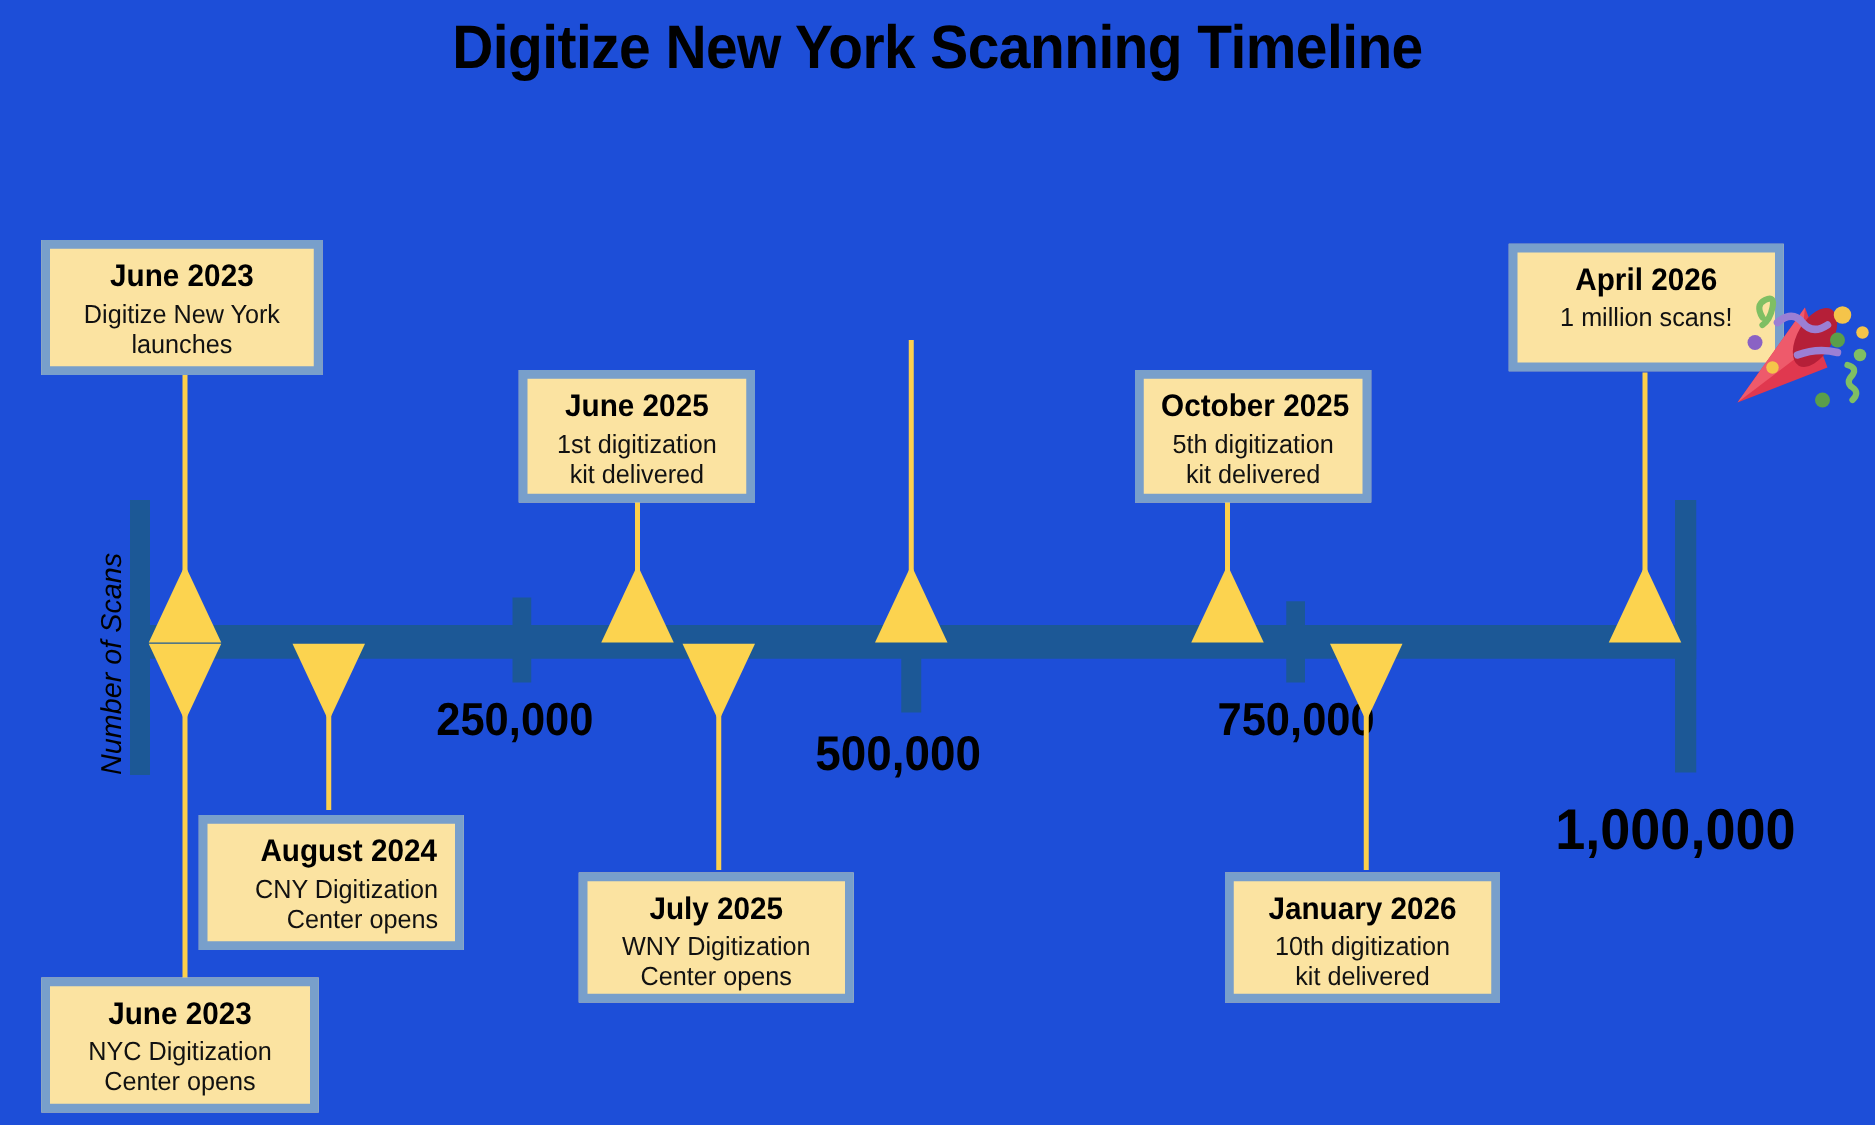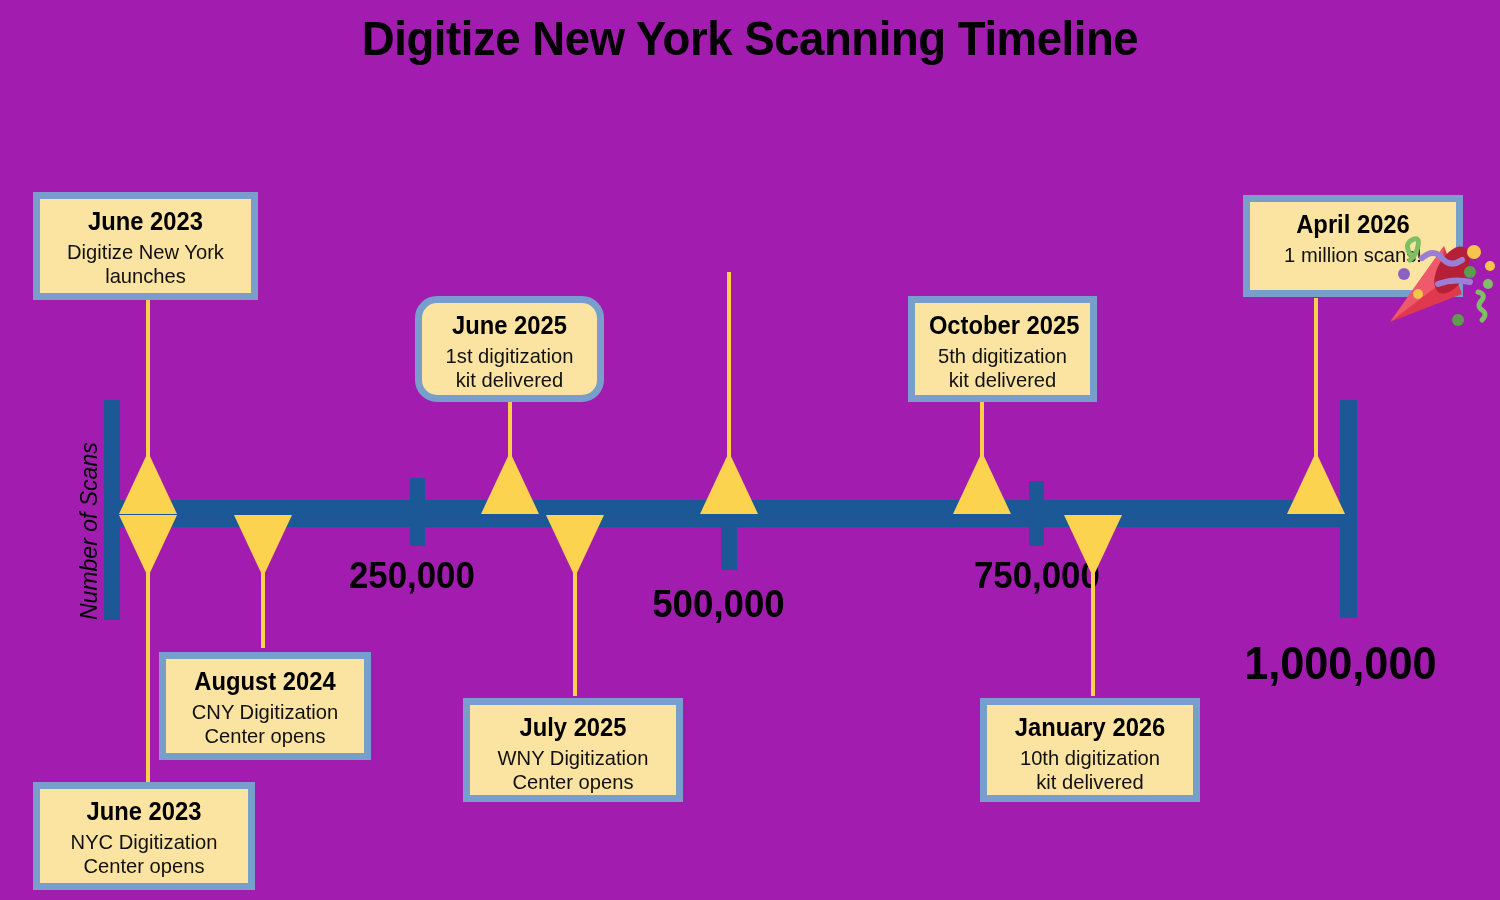--- a/index.html
+++ b/index.html
@@ -2,21 +2,21 @@
 <html><head>
 <meta charset="utf-8">
 <style>
   * { box-sizing: border-box; margin: 0; padding: 0; }
   html, body {
     width: 1500px; height: 900px;
     background: #ffffff;
     font-family: "Liberation Sans", sans-serif;
     overflow: hidden;
   }
-  #stage { position: relative; width: 1500px; height: 900px; background: #a21caf; }
+  #stage { position: relative; width: 1500px; height: 900px; background: #1d4ed8; }
 
   
   .title {
     position: absolute; left: 0; top: 10px; width: 1500px;
     text-align: center;
     font-family: "Liberation Sans", sans-serif;
     font-size: 49px;
     font-weight: 700;
     color: #000;
     letter-spacing: -0.5px;
@@ -179,27 +179,27 @@
     <span class="c-desc" style="white-space:pre-line;">Digitize New York
 launches</span>
   </div>
 
   <div class="card" style="left:33px; top:782px; width:222px; height:108px;">
     <span class="c-date">June 2023</span>
     <span class="c-desc" style="white-space:pre-line;">NYC Digitization
 Center opens</span>
   </div>
 
-  <div class="card" style="left:159px; top:652px; width:212px; height:108px;">
+  <div class="card" style="left:159px; top:652px; width:212px; height:108px;text-align:right;">
     <span class="c-date">August 2024</span>
     <span class="c-desc" style="white-space:pre-line;">CNY Digitization
 Center opens</span>
   </div>
 
-  <div class="card" style="left:415px; top:296px; width:189px; height:106px;border-radius:22px;">
+  <div class="card" style="left:415px; top:296px; width:189px; height:106px;">
     <span class="c-date">June 2025</span>
     <span class="c-desc" style="white-space:pre-line;">1st digitization
 kit delivered</span>
   </div>
 
   <div class="card" style="left:463px; top:698px; width:220px; height:104px;">
     <span class="c-date">July 2025</span>
     <span class="c-desc" style="white-space:pre-line;">WNY Digitization
 Center opens</span>
   </div>
@@ -210,21 +210,21 @@
     <span class="c-desc" style="white-space:pre-line;">5th digitization
 kit delivered</span>
   </div>
 
   <div class="card" style="left:980px; top:698px; width:220px; height:104px;">
     <span class="c-date">January 2026</span>
     <span class="c-desc" style="white-space:pre-line;">10th digitization
 kit delivered</span>
   </div>
 
-  <div class="card" style="left:1207px; top:195px; width:220px; height:102px;margin-left:36px;">
+  <div class="card" style="left:1207px; top:195px; width:220px; height:102px;">
     <span class="c-date">April 2026</span>
     <span class="c-desc" style="white-space:pre-line;">1 million scans!</span>
   </div>
 
   <div class="popper" style="left:1382px; top:222px; width:118px; height:112px;">
     <svg width="118" height="112" viewBox="0 0 118 112" xmlns="http://www.w3.org/2000/svg">
 
       <path d="M8 100 L62 24 L80 72 Z" fill="#E0384F"></path>
       <path d="M8 100 L62 24 L58 62 Z" fill="#EE5A6B"></path>
 

